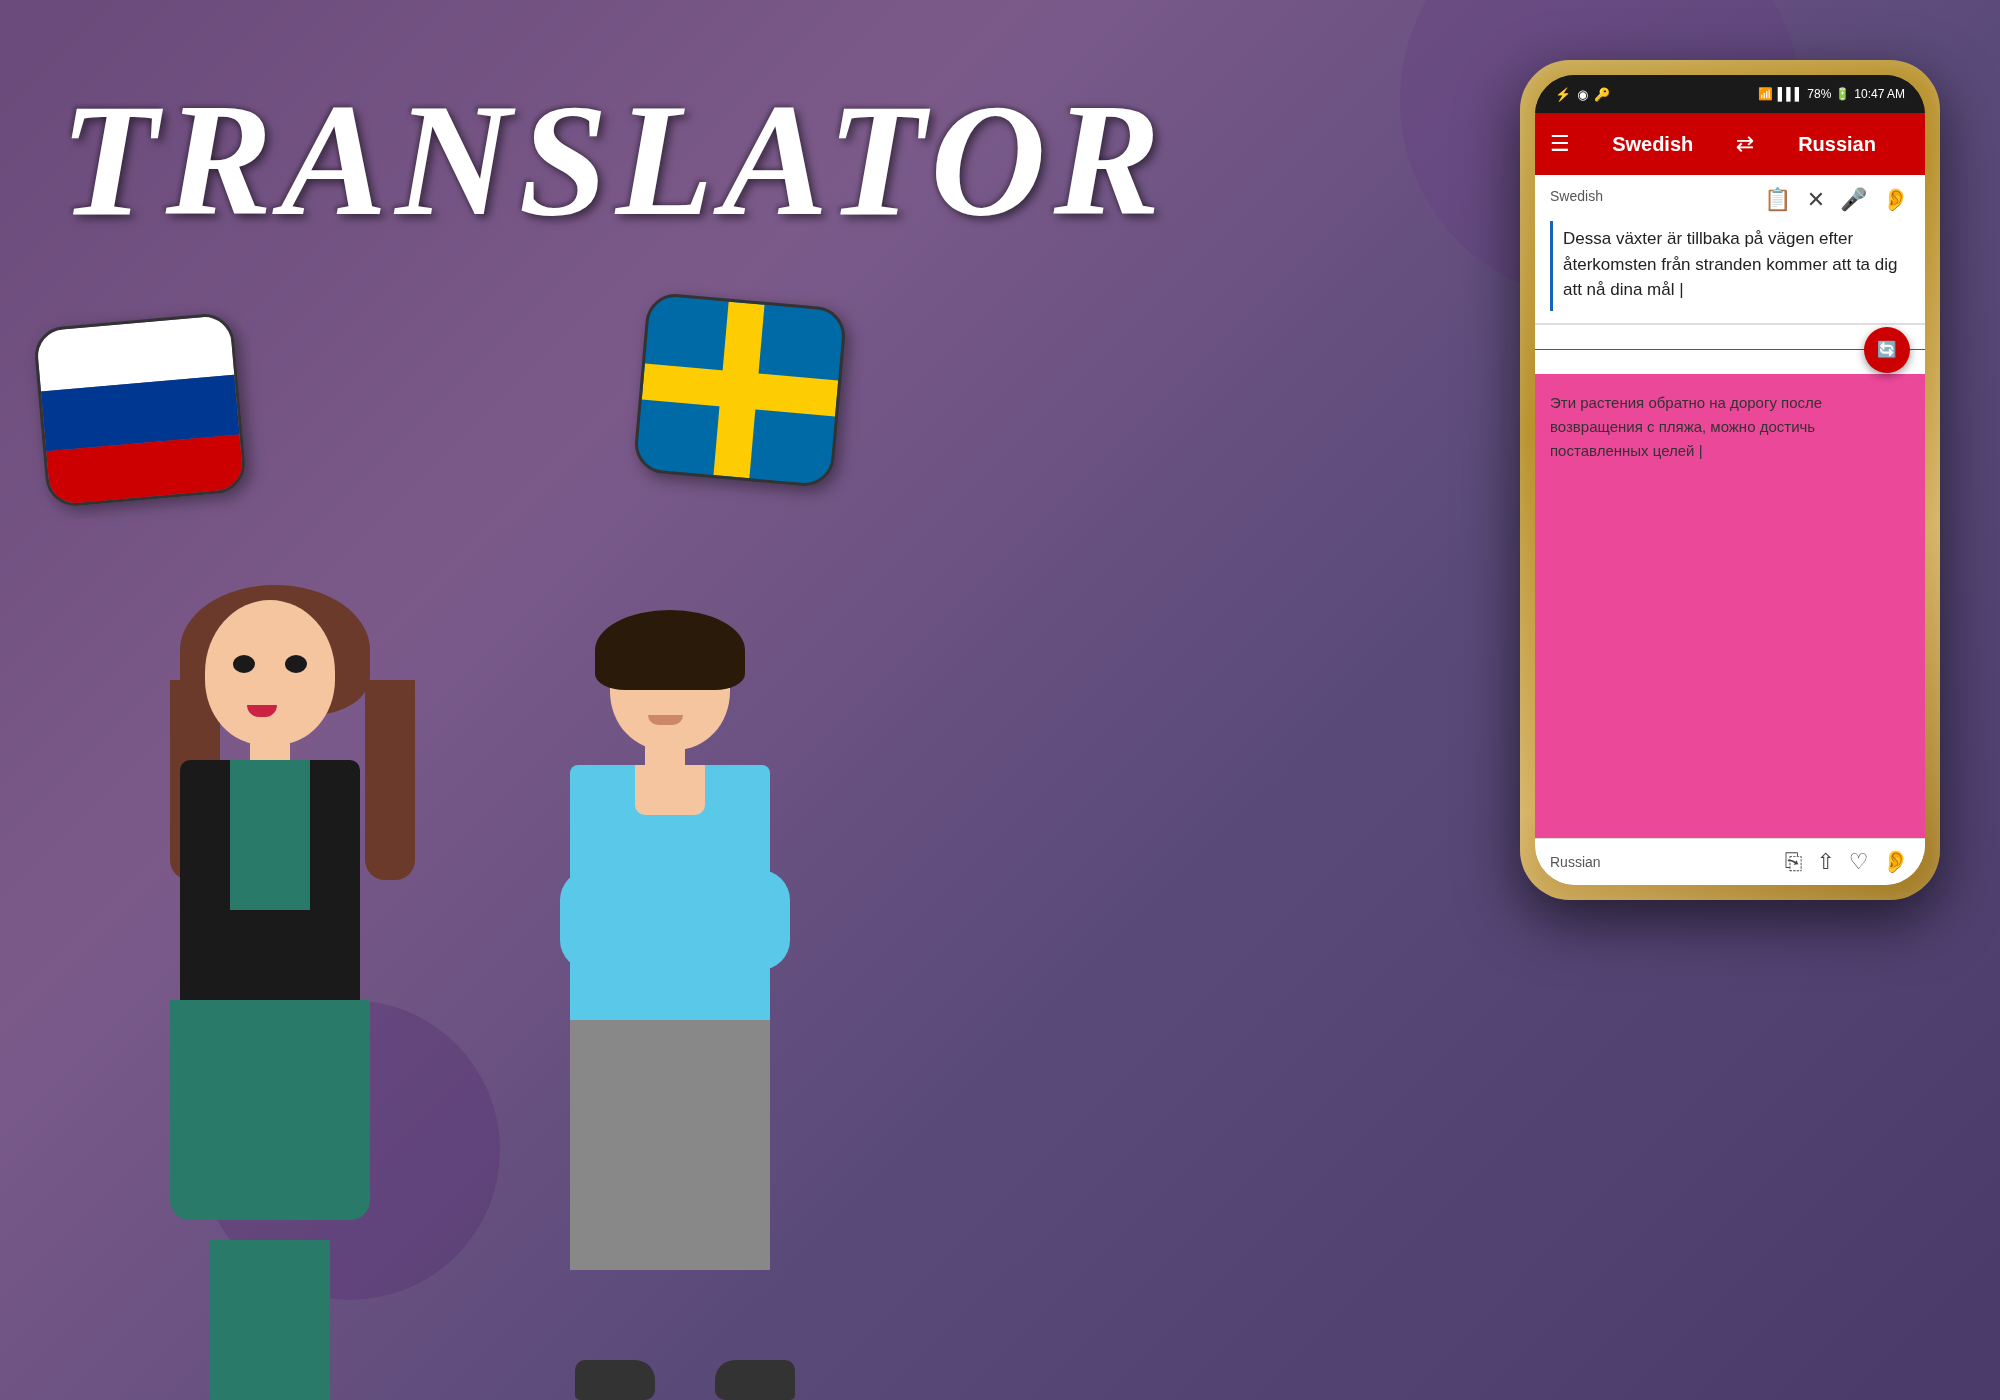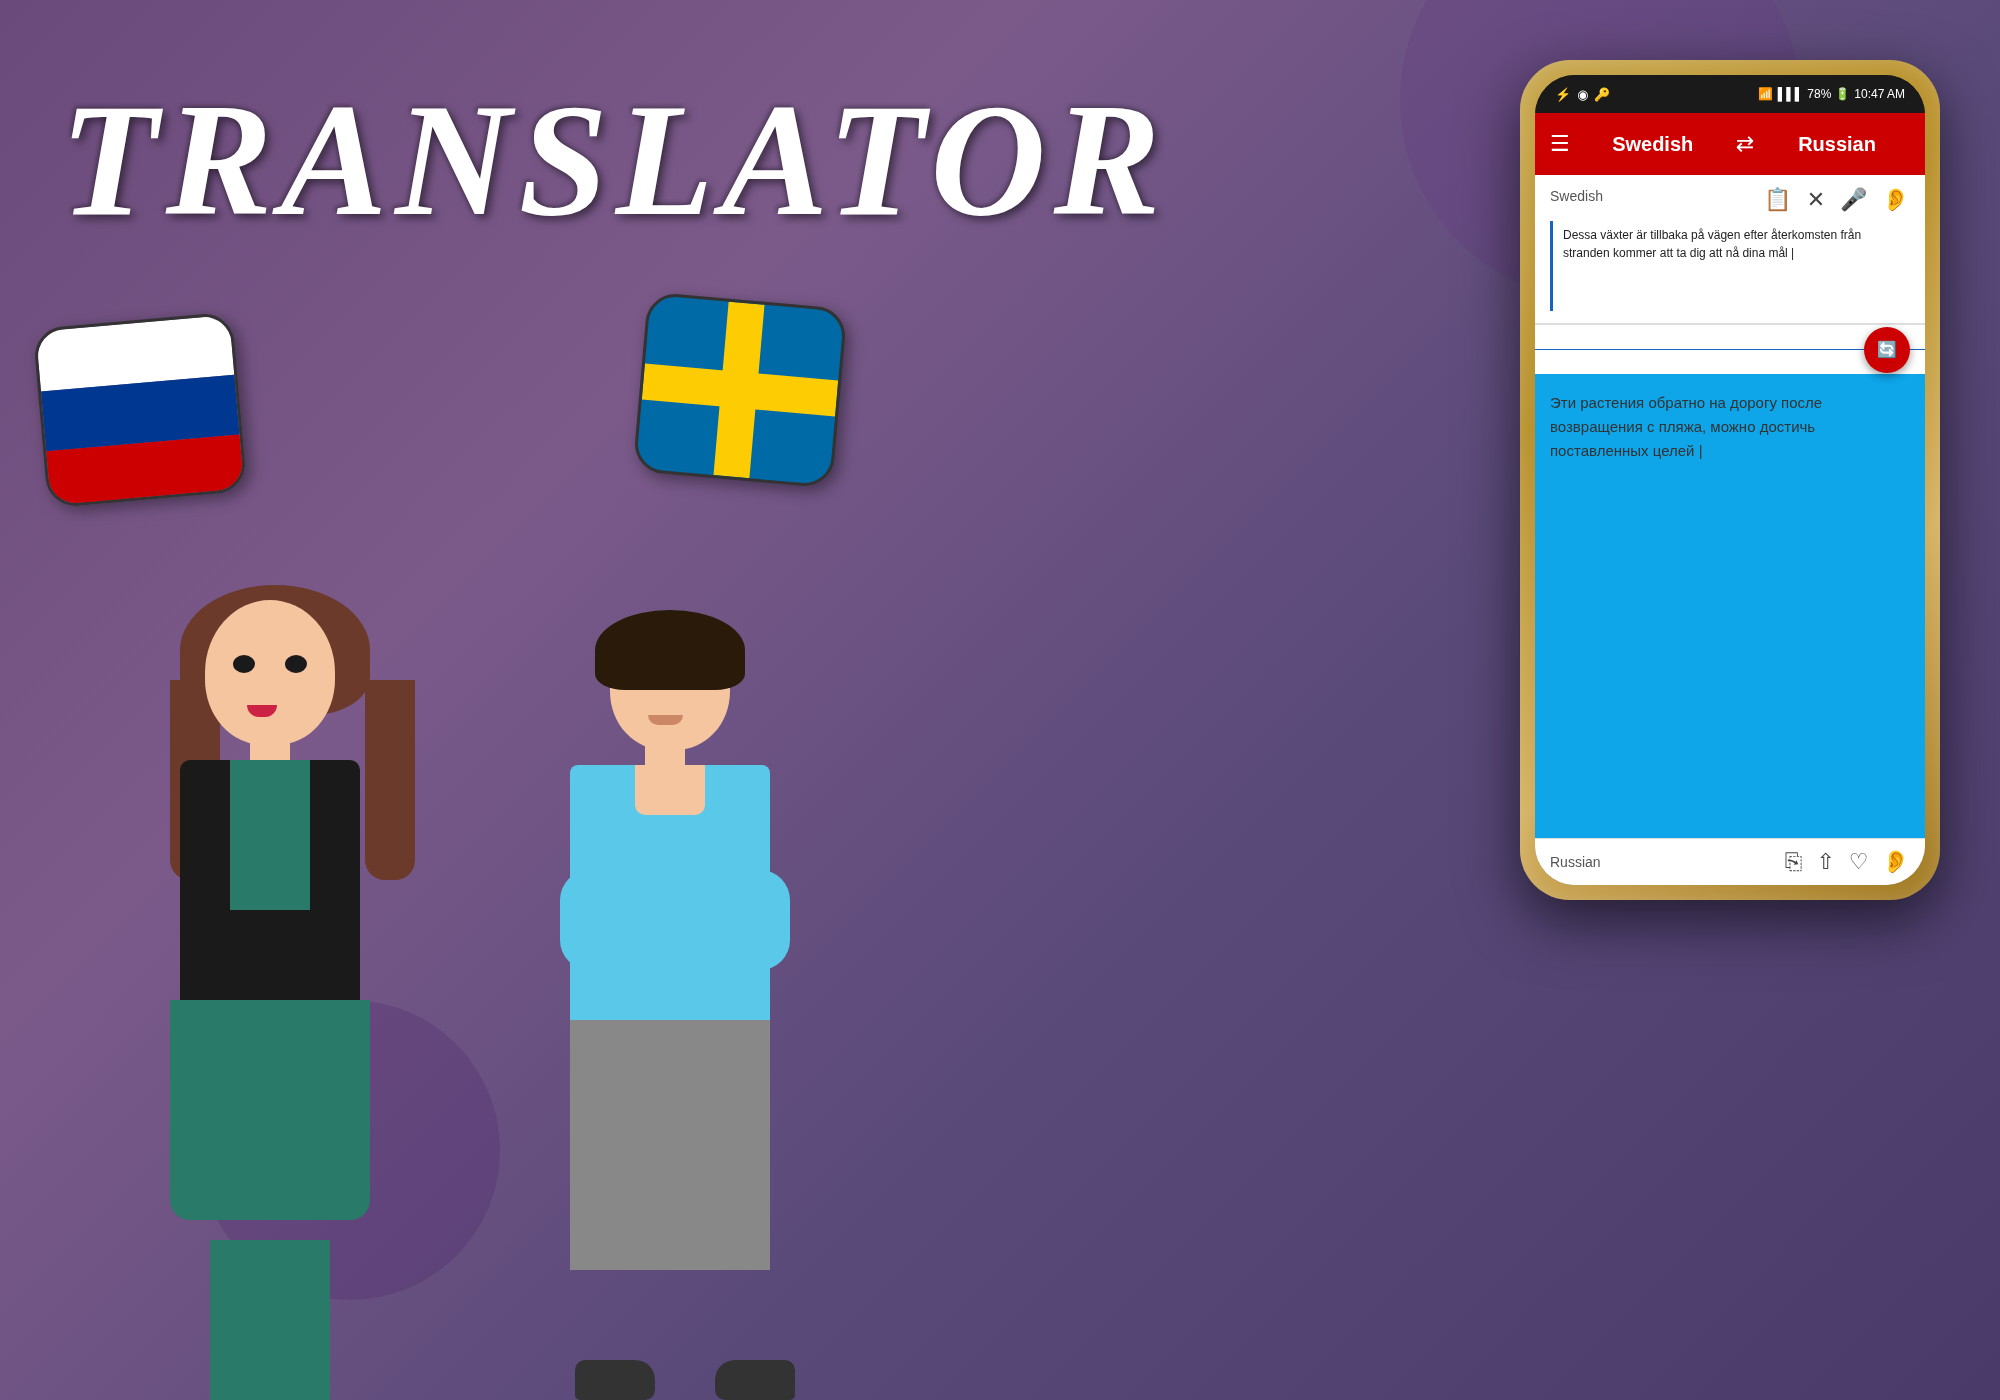--- a/index.html
+++ b/index.html
@@ -543,21 +543,21 @@
       gap: 15px;
     }
 
     .input-icon {
       font-size: 22px;
       color: #444;
       cursor: pointer;
     }
 
     .source-text {
-      font-size: 12px;
+      font-size: 17px;
       color: #222;
       line-height: 1.5;
       min-height: 90px;
       padding: 5px 0;
       border-left: 3px solid #1565C0;
       padding-left: 10px;
     }
 
     
     .divider-area {
@@ -588,21 +588,21 @@
       align-items: center;
       justify-content: center;
       box-shadow: 0 3px 8px rgba(0,0,0,0.4);
       color: white;
       font-size: 20px;
       cursor: pointer;
     }
 
     
     .translation-area {
-      background: #0ea5e9;
+      background: #ec4899;
       padding: 12px 15px;
       flex: 1;
     }
 
     .translated-text {
       font-size: 15px;
       color: #333;
       line-height: 1.6;
       min-height: 100px;
       margin-top: 5px;

